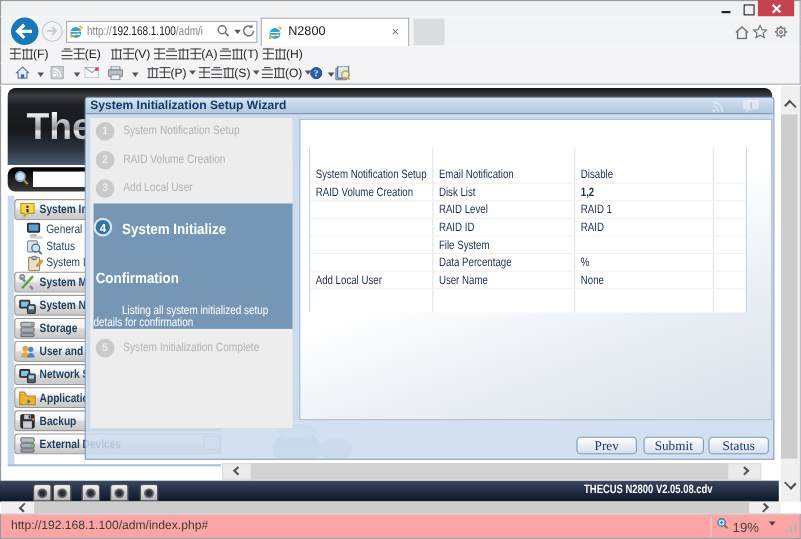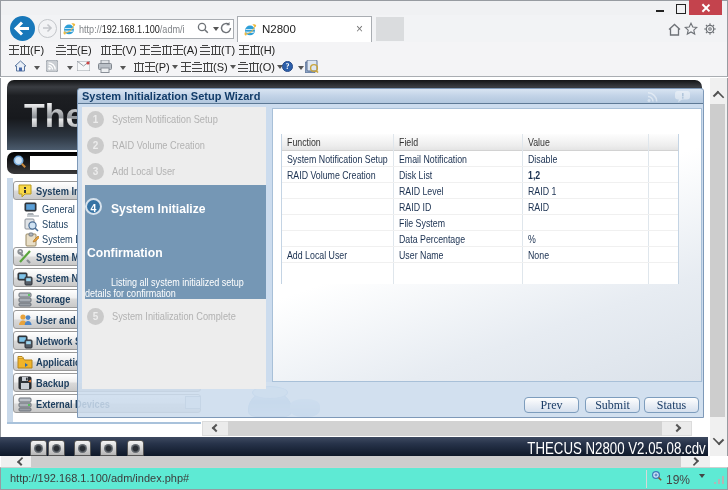--- a/index.html
+++ b/index.html
@@ -53,21 +53,21 @@
 #vscroll{left:710px;top:78px;width:17px;height:378px;background:#f0f0f0}
 #vthumb{left:710px;top:104px;width:15px;height:313px;background:#cdcdcd}
 .chev{position:absolute;width:9px;height:9px;border-style:solid;border-color:#505050;border-width:0}
 #vup{left:714px;top:92px;border-left-width:2px;border-top-width:2px;transform:rotate(45deg) scale(1,.8)}
 #vdn{left:714px;top:435px;border-right-width:2px;border-bottom-width:2px;transform:rotate(45deg) scale(1,.8)}
 #hscroll{left:1px;top:456px;width:709px;height:11px;background:#f0f0f0}
 #hthumb{left:31px;top:456px;width:650px;height:11px;background:#cdcdcd}
 #hl{left:18px;top:458px;width:7px;height:7px;border-left:2px solid #505050;border-bottom:2px solid #505050;transform:rotate(45deg) scale(.8,1)}
 #hr{left:691px;top:458px;width:7px;height:7px;border-right:2px solid #505050;border-top:2px solid #505050;transform:rotate(45deg) scale(.8,1)}
 
-#statusbar{left:0;top:467px;width:728px;height:23px;background:#5eead4;border:1px solid #979ba1;border-top:1px solid #cfcfcf;font-size:11px;color:#3c3c3c}
+#statusbar{left:0;top:467px;width:728px;height:23px;background:#fca5a5;border:1px solid #979ba1;border-top:1px solid #cfcfcf;font-size:11px;color:#3c3c3c}
 
 #nasheader{left:7px;top:80px;width:695px;height:70px;border-radius:7px 7px 0 0;background:linear-gradient(180deg,#131416 0%,#3a3d42 10%,#1d1f23 22%,#17191d 55%,#2c3540 80%,#4b5b6d 100%)}
 #naslogo{left:24px;top:96px;font-size:34px;font-weight:bold;letter-spacing:0;background:linear-gradient(180deg,#fdfdfd 15%,#8d9196 55%,#e8e9ea 60%,#7e8288 100%);-webkit-background-clip:text;background-clip:text;color:transparent}
 #searchbar{left:7px;top:152px;width:120px;height:22px;border-radius:7px 0 0 7px;background:linear-gradient(180deg,#000,#1c1c1e 50%,#3a3a3c)}
 #searchinput{left:30px;top:156px;width:90px;height:14px;background:#fff}
 #sidestrip{left:7px;top:178px;width:6px;height:245px;background:#c9d9ea}
 .srow{left:13px;width:188px;height:19px;border:1px solid #9a9a9a;border-radius:3px;background:linear-gradient(180deg,#fff 0%,#f0f0f0 45%,#d9d9d9 55%,#c9c9c9 100%);font-size:11px;font-weight:bold;color:#1d3e5e;line-height:18px;white-space:nowrap}
 .srow .ic,.sub .ic{position:absolute;left:3px;top:1px;width:16px;height:16px}
 .srow span{position:absolute;left:22px;transform:scaleX(.84);transform-origin:0 50%}
 #subpanel{left:13px;top:200px;width:188px;height:46px;background:#fff}
@@ -76,21 +76,21 @@
 .sub span{position:absolute;left:18px;transform:scaleX(.84);transform-origin:0 50%}
 #sidebottom{left:7px;top:422px;width:194px;height:2px;background:#a9c2db}
 
 #innerhs{left:202px;top:421px;width:490px;height:15px;background:#ebebeb;border:1px solid #dcdcdc}
 #innerthumb{left:228px;top:421px;width:434px;height:15px;background:#d2d2d2}
 #ihl{left:213px;top:425px;width:6px;height:6px;border-left:2px solid #555;border-bottom:2px solid #555;transform:rotate(45deg)}
 #ihr{left:674px;top:425px;width:6px;height:6px;border-right:2px solid #555;border-top:2px solid #555;transform:rotate(45deg)}
 
 #taskbar{left:0;top:437px;width:708px;height:19px;background:linear-gradient(180deg,#3d4threshold960 0%,#2a3448 30%,#101a2c 100%);background:linear-gradient(180deg,#3e4a60 0%,#27334a 35%,#0e1828 100%)}
 .tbic{position:absolute;top:440px;width:17px;height:16px;border-radius:3px 3px 0 0;background:linear-gradient(180deg,#f4f4f4,#b5b5b5);border:1px solid #555}.tbic:after{content:"";position:absolute;left:3px;top:3px;width:9px;height:9px;border-radius:50%;background:radial-gradient(circle,#2a2e34 35%,#6a7076 60%,#3a3e44)}
-#tbtext{left:440px;top:439px;width:266px;text-align:right;font-size:17px;font-weight:normal;color:#fff}
+#tbtext{left:440px;top:439px;width:266px;text-align:center;font-size:11px;font-weight:bold;color:#fff}
 
 #dlg{left:77px;top:88px;width:627px;height:330px;border:1px solid #7e99b8;border-radius:3px 3px 0 0;background:rgba(203,219,237,.87)}
 #dlgtitle{left:0;top:0;width:625px;height:15px;border-bottom:1px solid #5d7995;border-radius:3px 3px 0 0;background:linear-gradient(180deg,#d8e4f2,#c2d3e7 50%,#b2c7de 100%);font-size:11px;font-weight:bold;color:#123c69;line-height:15px;padding-left:4px}
 #leftpanel{left:4px;top:18px;width:184px;height:282px;background:#ededed}
 .step{position:absolute;left:5px;width:17px;height:17px;border-radius:50%;background:#bfbfbf;color:#ececec;font-size:10px;font-weight:bold;text-align:center;line-height:17px;opacity:.75}
 .steptxt{position:absolute;left:30px;font-size:11px;color:#b2b2b2;white-space:nowrap;transform:scaleX(.84);transform-origin:0 50%}
 #activebox{left:3px;top:78px;width:181px;height:114px;background:#7597b5}
 #step4{position:absolute;left:0px;top:13px;width:17px;height:17px;border-radius:50%;background:#3673a4;border:2px solid #d8e3ed;color:#fff;font-size:10.5px;font-weight:bold;text-align:center;line-height:16px}
 
 #rightpanel{left:194px;top:19px;width:430px;height:274px;border:1px solid #a8c0d8;background:linear-gradient(160deg,#fff 45%,#e7ecf2 75%,#dbe2ea 100%)}
@@ -272,25 +272,20 @@
       <div style="position:absolute;left:26px;top:16px;font-size:13.5px;font-weight:bold;color:#fff;transform:scaleX(.9);transform-origin:0 50%">System Initialize</div>
       <div style="position:absolute;left:2px;top:60px;font-size:13.5px;font-weight:bold;color:#fff;transform:scaleX(.9);transform-origin:0 50%">Confirmation</div>
       <div style="position:absolute;left:26px;top:91px;font-size:11px;color:#fff;white-space:nowrap;transform:scaleX(.82);transform-origin:0 50%">Listing all system initialized setup</div>
       <div style="position:absolute;left:0px;top:102px;font-size:11px;color:#fff;white-space:nowrap;transform:scaleX(.82);transform-origin:0 50%">details for confirmation</div>
     </div>
     <div class="step" style="top:201px">5</div>
       <div class="steptxt" style="top:203px">System Initialization Complete</div>
   </div>
   <div class="abs" id="rightpanel">
     <div class="abs" id="grid">
-      <div class="abs" id="colhead">
-        <span class="c1" style="top:2px">Function</span>
-          <span class="c2" style="top:2px">Field</span>
-          <span class="c3" style="top:2px">Value</span>
-      </div>
       <div class="gl" style="left:111px;height:150px"></div>
       <div class="gl" style="left:240px;height:150px"></div>
       <div class="gl" style="left:366px;height:150px"></div>
       <div class="row" style="top:17px">
           <span class="c1">System Notification Setup</span>
           <span class="c2">Email Notification</span>
           <span class="c3">Disable</span>
         </div>
       <div class="row" style="top:33px">
           <span class="c1">RAID Volume Creation</span>

